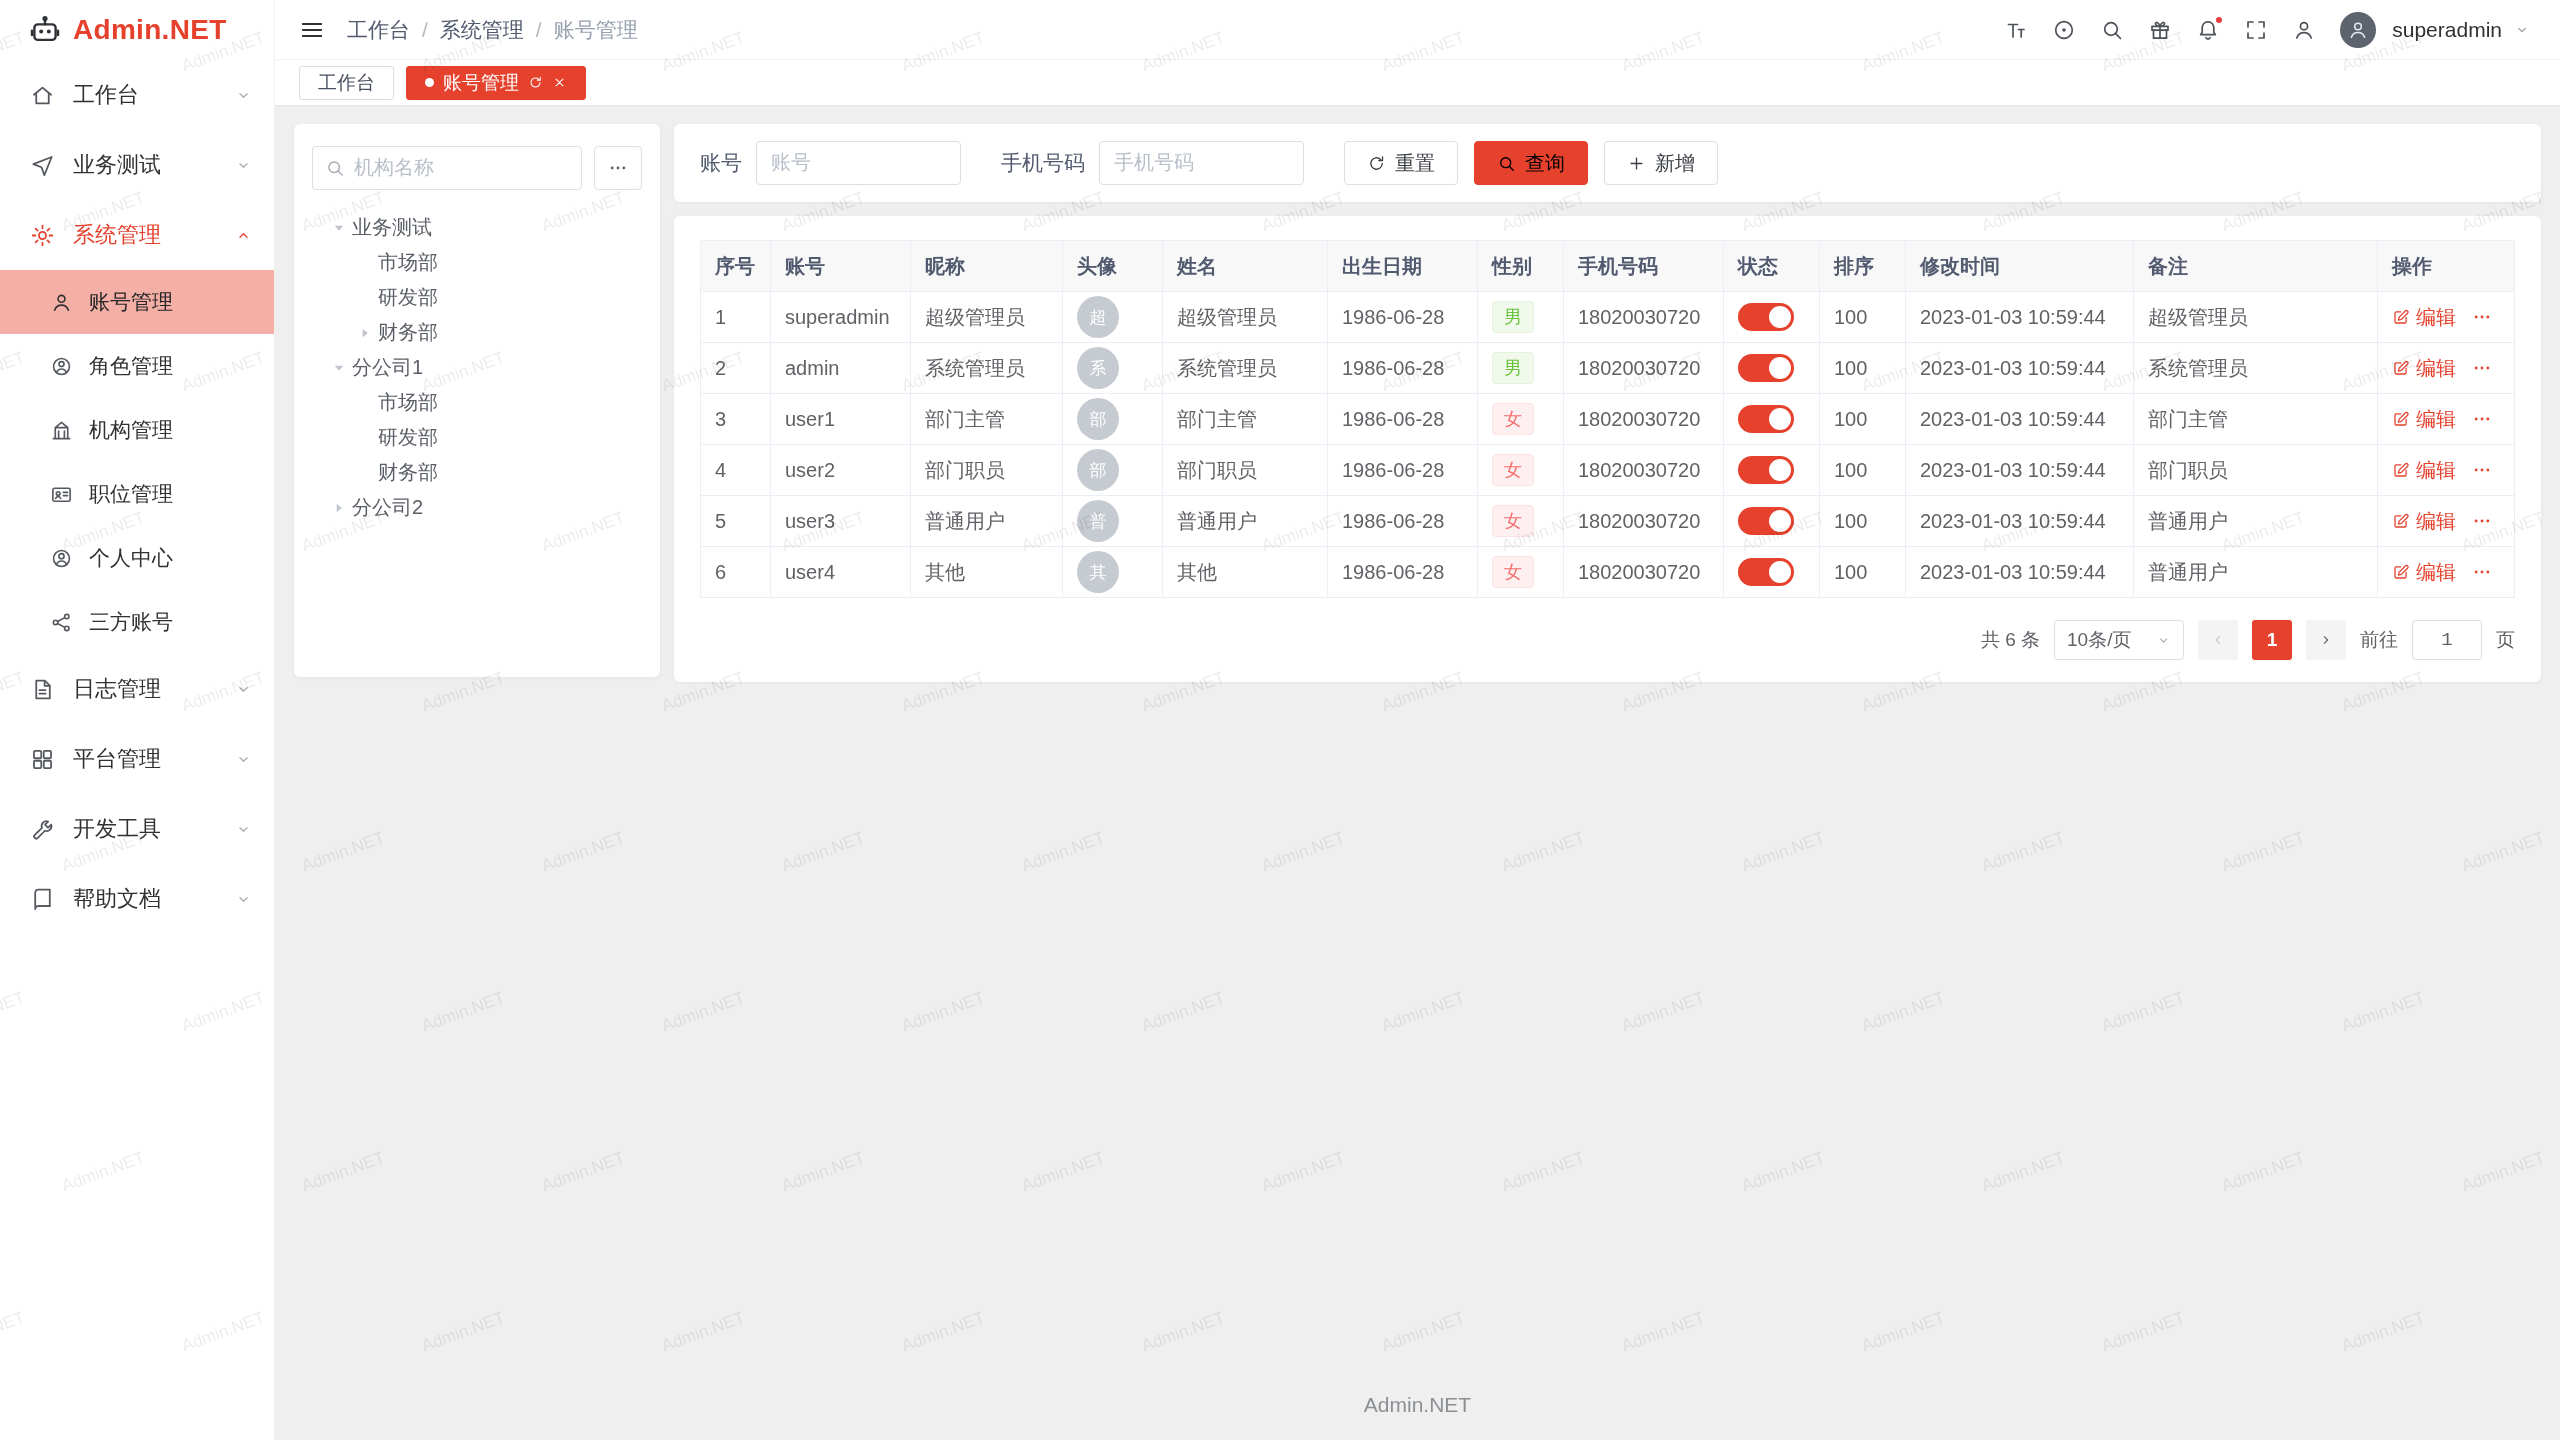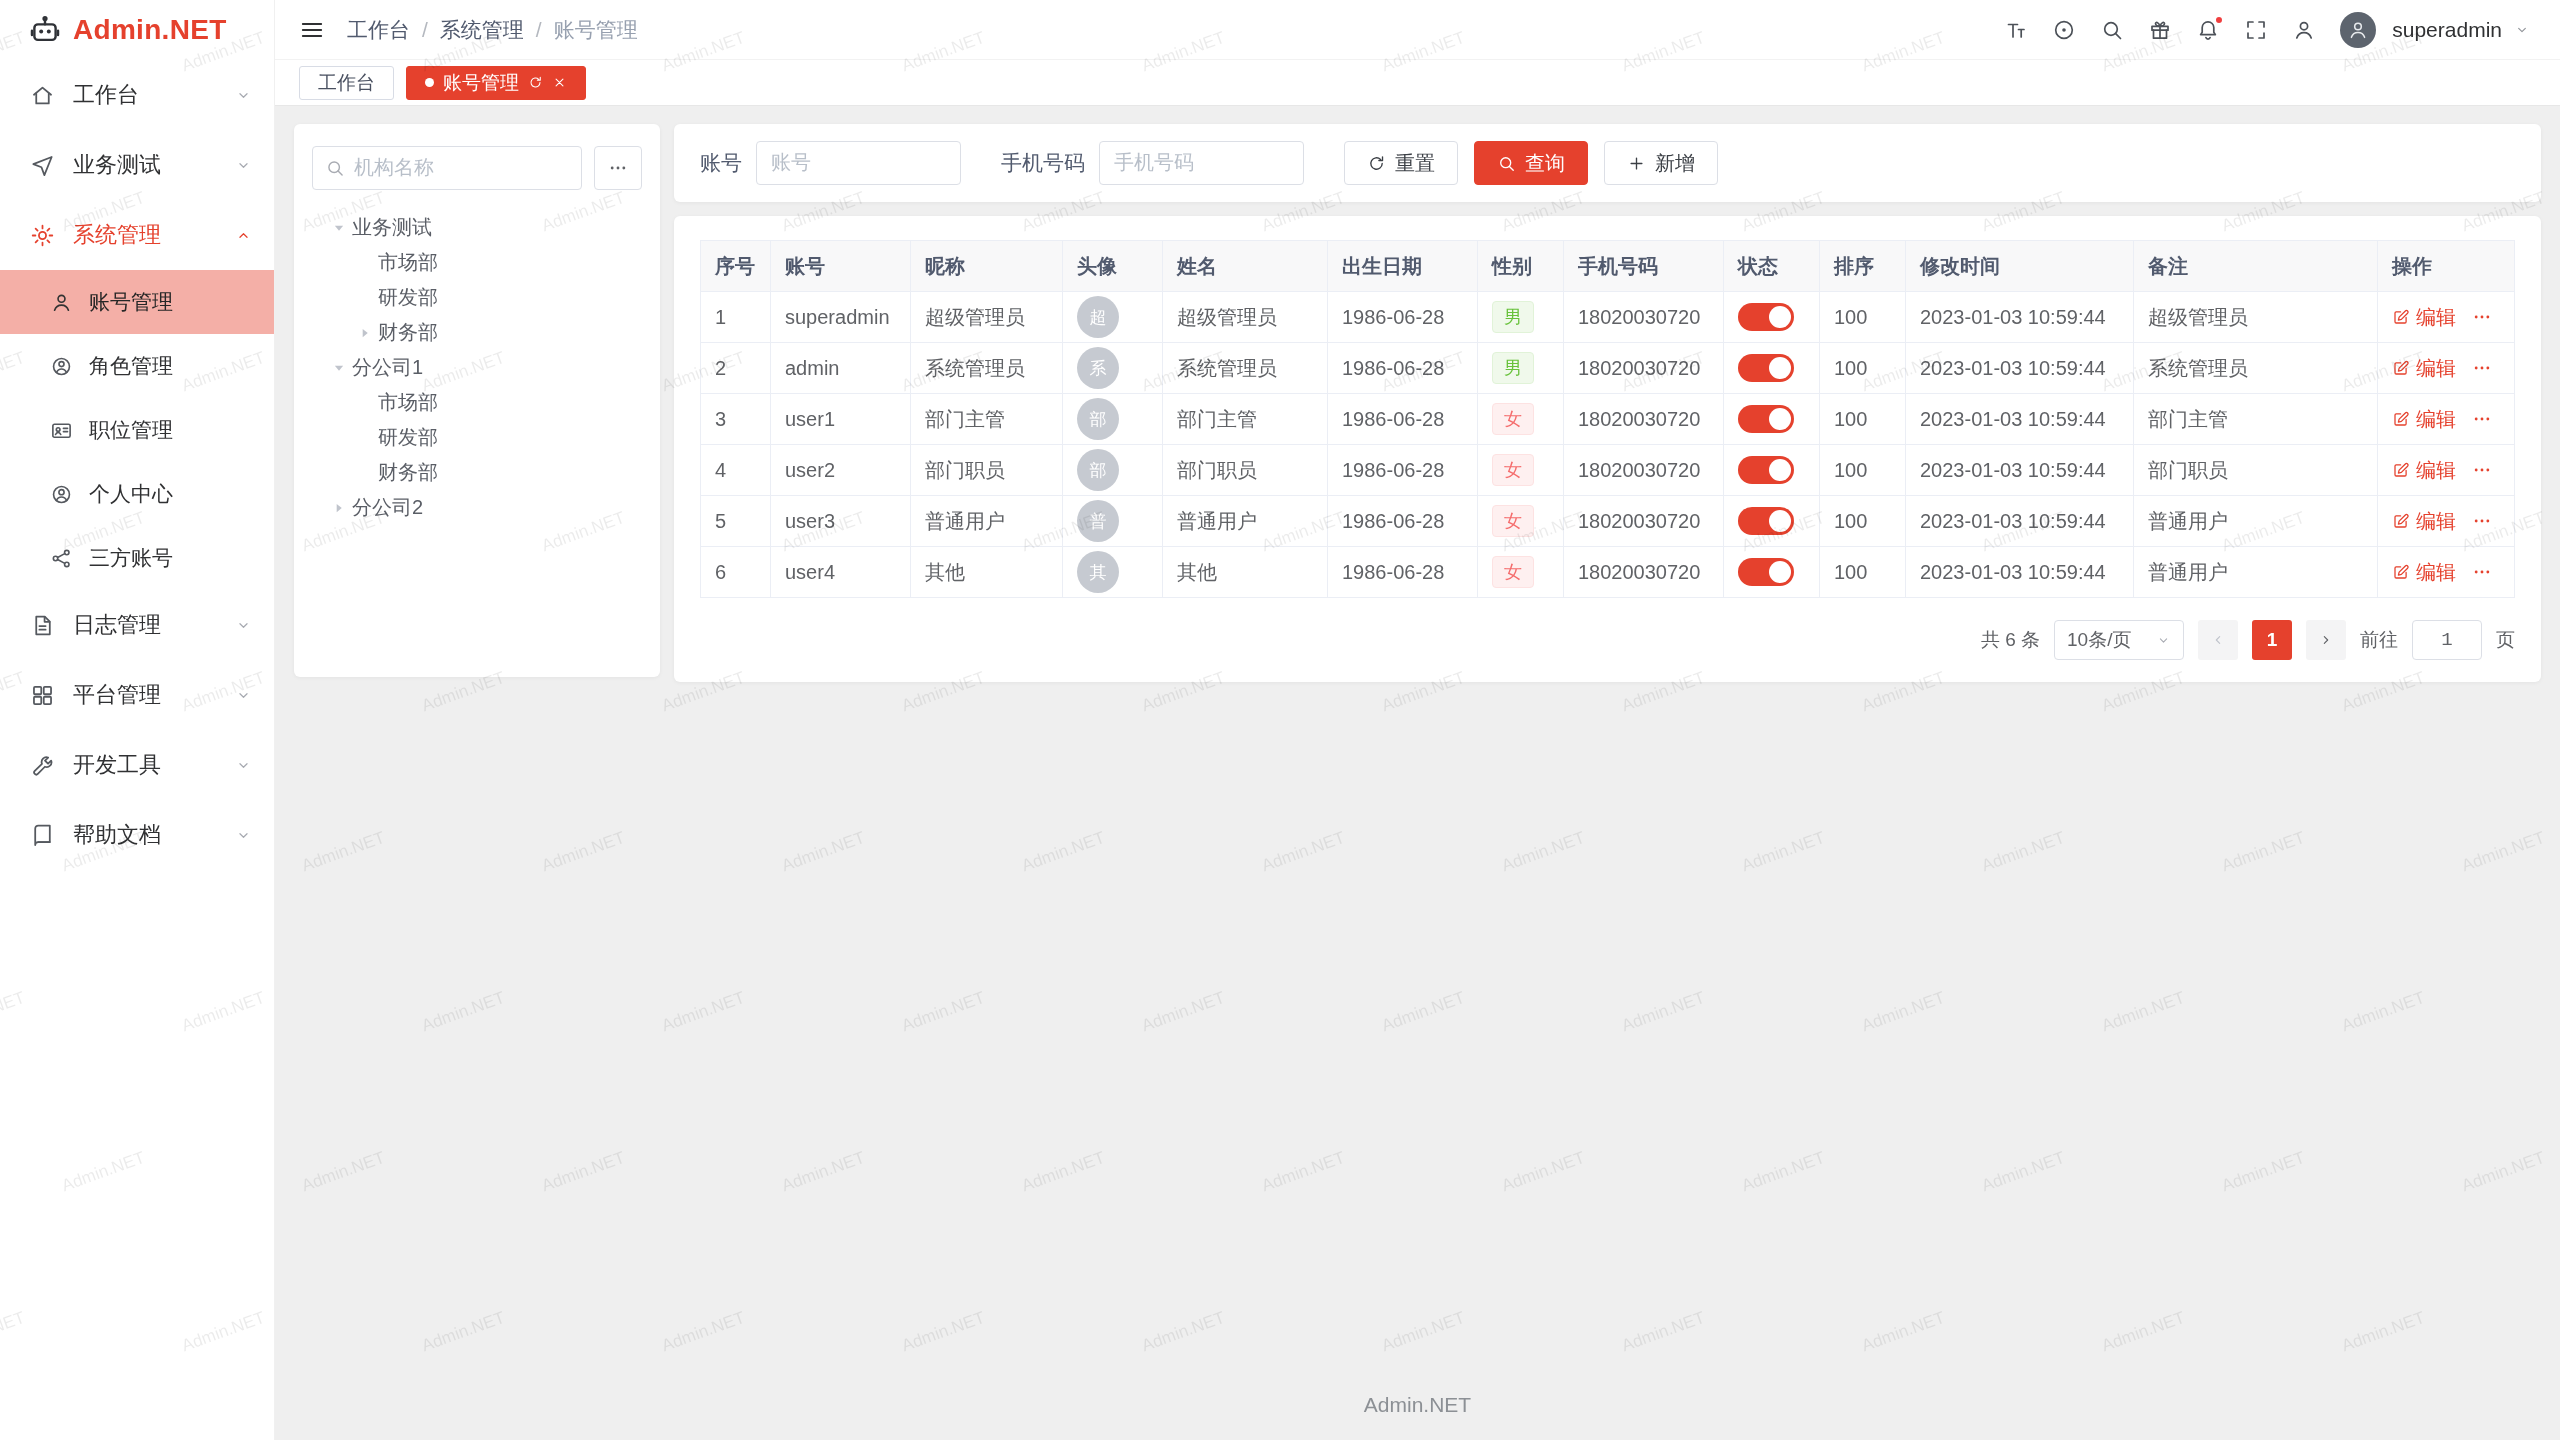--- a/index.html
+++ b/index.html
@@ -66,21 +66,21 @@
   .tn-label{margin-left:2px;white-space:nowrap}
 
   .right-col{flex:1;display:flex;flex-direction:column;gap:14px;min-width:0}
   .search-card{padding:17px 26px;display:flex;align-items:center}
   .filter{display:flex;align-items:center;gap:14px;margin-right:40px}
   .filter label{font-size:21px;color:#515a6e;white-space:nowrap}
   .f-input{width:205px;height:44px;border:1px solid #dcdfe6;border-radius:4px;padding:0 14px;font-size:20px;color:#606266;outline:none}
   .btn{height:44px;display:inline-flex;align-items:center;gap:9px;padding:0 22px;border-radius:4px;font-size:20px;cursor:pointer;border:1px solid #dcdfe6;background:#fff;color:#3b3f45}
   .btn [data-icon]{width:19px;height:19px}
   .btn+.btn{margin-left:16px}
-  .btn-primary{background:#e5412d;border-color:#e5412d;color:#ffffff}
+  .btn-primary{background:#e5412d;border-color:#e5412d;color:#000000}
   .btn-add{margin-left:28px}
 
   .table-card{padding:24px 26px 22px}
   table{width:100%;border-collapse:collapse;table-layout:fixed}
   th,td{border:1px solid #ebeef5;height:51px;padding:0 14px;font-size:20px;text-align:left;overflow:hidden;white-space:nowrap;text-overflow:ellipsis}
   th{background:#f8f8f9;color:#515a6e;font-weight:700}
   td{color:#606266}
   .tavatar{width:42px;height:42px;border-radius:50%;background:#c6cad1;color:#fff;display:inline-flex;align-items:center;justify-content:center;font-size:17px}
   .tag{display:inline-block;padding:3px 11px;border-radius:4px;font-size:18px;line-height:1.35;border:1px solid}
   .tag-m{color:#67c23a;background:#f0f9eb;border-color:#e1f3d8}
@@ -179,20 +179,28 @@
         </div>
         <div class="submenu-item">
           <span class="mi-icon" data-icon="role">
             <svg viewBox="0 0 24 24" aria-hidden="true">
               <circle cx="12" cy="12" r="8.3"></circle>
               <circle cx="12" cy="9.5" r="2.6"></circle>
               <path d="M6.8 18.2c1.1-2.5 3-3.6 5.2-3.6s4.1 1.1 5.2 3.6"></path>
             </svg>
           </span>
           <span class="mi-label">角色管理</span>
+        </div>
+        <div class="submenu-item">
+          <span class="mi-icon" data-icon="org">
+            <svg viewBox="0 0 24 24" aria-hidden="true">
+              <path d="M3.5 20.5h17M5.5 20.5V9h13v11.5M12 3.5 5.5 9h13L12 3.5zM9 20.5v-8M15 20.5v-8"></path>
+            </svg>
+          </span>
+          <span class="mi-label">机构管理</span>
         </div>
         <div class="submenu-item">
           <span class="mi-icon" data-icon="idcard">
             <svg viewBox="0 0 24 24" aria-hidden="true">
               <rect x="3" y="5.5" width="18" height="13.5" rx="1.6"></rect>
               <circle cx="8.5" cy="11" r="1.9"></circle>
               <path d="M5.8 16.2c.7-1.5 1.6-2.1 2.7-2.1s2 .6 2.7 2.1M14 9.8h4.3M14 13.2h4.3"></path>
             </svg>
           </span>
           <span class="mi-label">职位管理</span>

